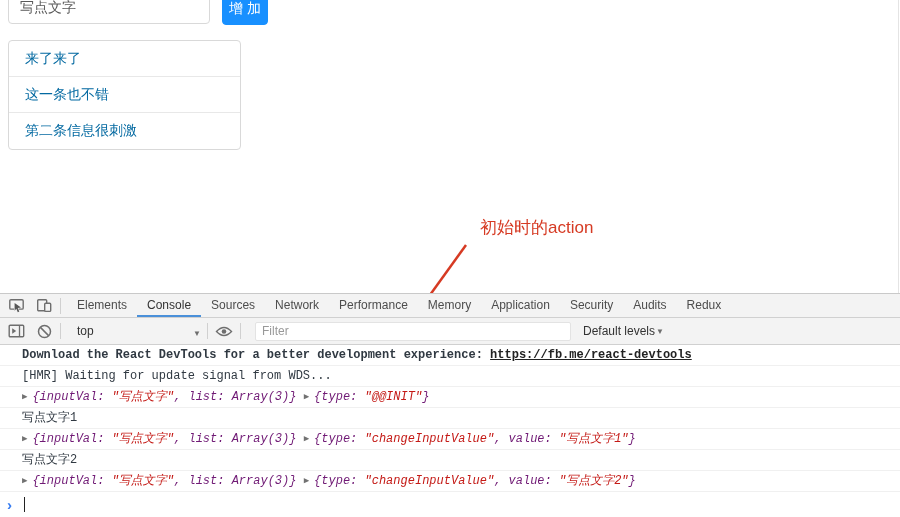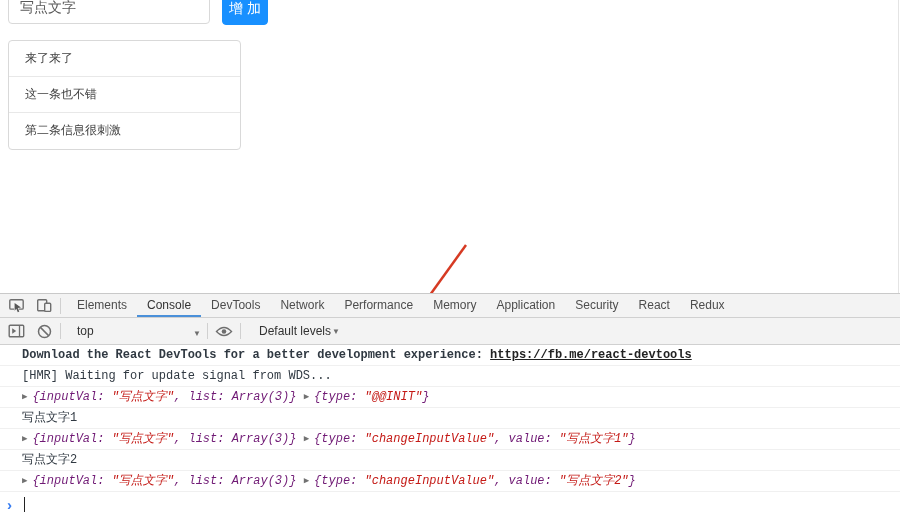--- a/index.html
+++ b/index.html
@@ -19,21 +19,21 @@
   .add-btn {
     position:absolute; left:222px; top:-7px; width:46px; height:32px;
     background:#1890ff; color:#fff; border:1px solid #1890ff; border-radius:4px;
     font-size:14px; cursor:pointer; font-family:"Liberation Sans", sans-serif;
   }
   .msg-list {
     position:absolute; left:8px; top:40px; width:233px;
     border:1px solid #d9d9d9; border-radius:4px; list-style:none; background:#fff;
   }
   .msg-list li {
-    height:36px; line-height:35px; padding:0 16px; font-size:12px; color:#404040;
+    height:36px; line-height:35px; padding:0 16px; font-size:14px; color:#0369a1;
     border-bottom:1px solid #e8e8e8;
   }
   .msg-list li:last-child { border-bottom:none; }
 
   
   .ann { position:absolute; color:#d63a23; font-size:16px; white-space:nowrap; }
   .ann1 { left:480px; top:216px; font-size:17px; }
   .ann2 { left:645px; top:384px; }
   .ann3 { left:680px; top:473px; }
   .arrows { position:absolute; left:0; top:0; width:900px; height:517px; pointer-events:none; }
@@ -92,20 +92,21 @@
   <div class="edge-line"></div>
 
   <input class="text-input" value="写点文字" style="">
   <button class="add-btn">增 加</button>
   <ul class="msg-list" id="msg-list">
       <li>来了来了</li>
       <li>这一条也不错</li>
       <li>第二条信息很刺激</li>
     </ul>
 
+  <div class="ann ann1">初始时的action</div>
   <div class="ann ann2">第1次修改后的action</div>
   <div class="ann ann3">第2次修改后的action</div>
 
   <svg class="arrows" viewBox="0 0 900 517">
     <defs>
       <marker id="ah" markerWidth="7" markerHeight="7" refX="5.5" refY="3.5" orient="auto">
         <path d="M0,0 L7,3.5 L0,7 Z" fill="#d63a23"></path>
       </marker>
     </defs>
     <line x1="466" y1="245" x2="373" y2="374" stroke="#d63a23" stroke-width="2.5" marker-end="url(#ah)"></line>
@@ -124,27 +125,27 @@
       <span class="tb-icon" style="margin-left:8px">
         <svg width="16" height="15" viewBox="0 0 16 15">
           <rect x="1.7" y="1.7" width="9" height="11" rx="1" fill="none" stroke="#6e6e6e" stroke-width="1.4"></rect>
           <rect x="8.7" y="5.2" width="6" height="8.2" rx="1" fill="#f3f3f3" stroke="#6e6e6e" stroke-width="1.4"></rect>
         </svg>
       </span>
       <span class="sep"></span>
       <div class="tabs" id="tabs">
           <div class="tab">Elements</div>
           <div class="tab active">Console</div>
-          <div class="tab">DevTools</div>
+          <div class="tab">Sources</div>
           <div class="tab">Network</div>
           <div class="tab">Performance</div>
           <div class="tab">Memory</div>
           <div class="tab">Application</div>
           <div class="tab">Security</div>
-          <div class="tab">React</div>
+          <div class="tab">Audits</div>
           <div class="tab">Redux</div>
         </div>
     </div>
 
     <div class="console-toolbar">
       <span class="tb-icon" style="margin-left:6px">
         <svg width="17" height="14" viewBox="0 0 17 14">
           <rect x="1.2" y="1.2" width="14.5" height="11.5" rx="1" fill="none" stroke="#6e6e6e" stroke-width="1.4"></rect>
           <line x1="11.5" y1="1.5" x2="11.5" y2="12.5" stroke="#6e6e6e" stroke-width="1.3"></line>
           <path d="M4.2 4.2 L8.2 7 L4.2 9.8 Z" fill="#6e6e6e"></path>
@@ -162,20 +163,21 @@
         <span class="dd-arrow">▼</span>
       </div>
       <span class="sep"></span>
       <span class="tb-icon">
         <svg width="18" height="13" viewBox="0 0 18 13">
           <path d="M1.5 6.5 Q9 -1.5 16.5 6.5 Q9 14.5 1.5 6.5 Z" fill="none" stroke="#6e6e6e" stroke-width="1.4"></path>
           <circle cx="9" cy="6.5" r="2.3" fill="#6e6e6e"></circle>
         </svg>
       </span>
       <span class="sep"></span>
+      <input class="filter-input" placeholder="Filter" style="">
       <div class="levels">
         <span>Default levels</span>
         <span class="dd-arrow">▼</span>
       </div>
     </div>
 
     <div class="console-output" id="console-output">
         <div class="console-line"><span class="bold">Download the React DevTools for a better development experience: </span><a class="console-link">https://fb.me/react-devtools</a></div>
         <div class="console-line"><span class="plain">[HMR] Waiting for update signal from WDS...</span></div>
         <div class="console-line"><span class="tri">▶</span><span class="obj">{inputVal: </span><span class="str">"写点文字"</span><span class="obj">, list: Array(3)} </span><span class="tri">▶</span><span class="obj">{type: </span><span class="str">"@@INIT"</span><span class="obj">}</span></div>

